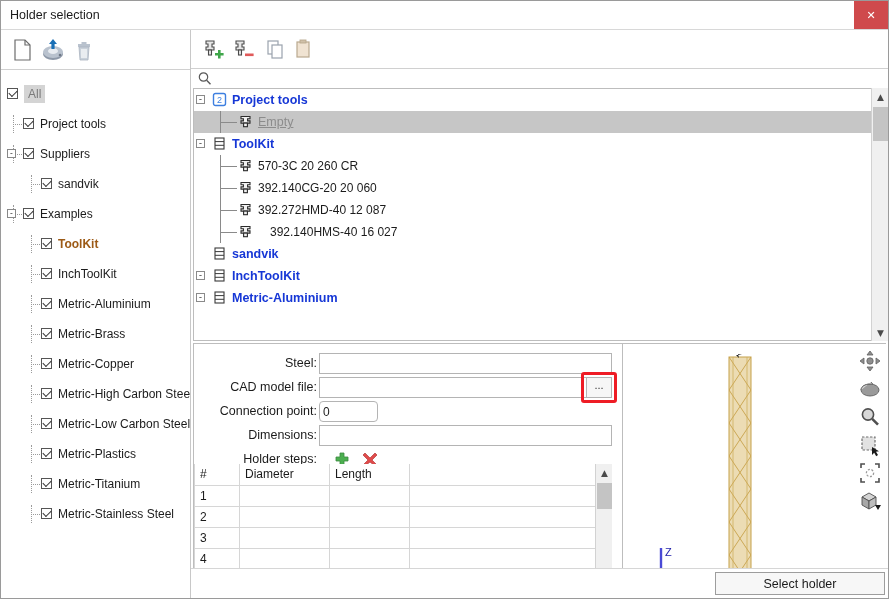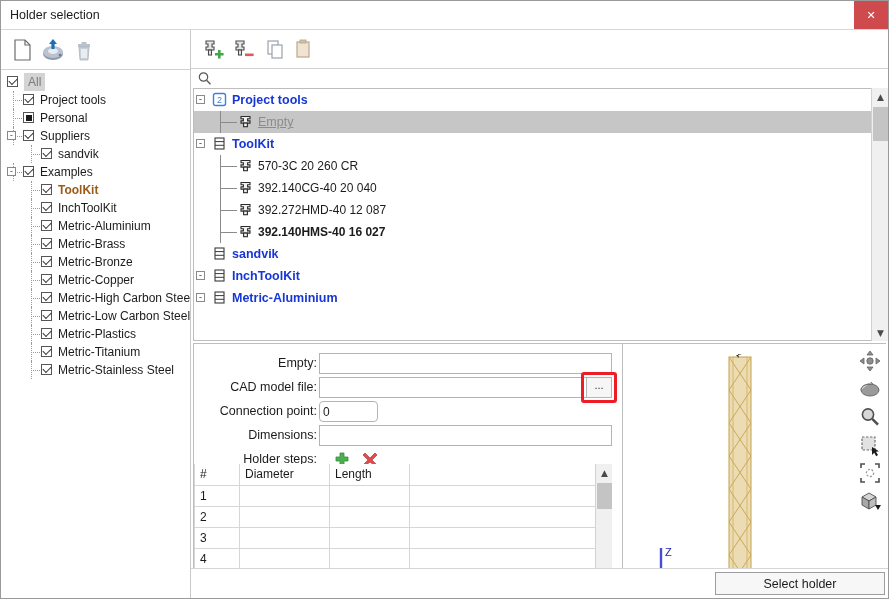--- a/index.html
+++ b/index.html
@@ -55,21 +55,21 @@
   }
   .ltool svg { display: block; }
 
   #tree-left {
     position: absolute; left: 0; top: 41px; width: 189px; height: 527px;
     overflow: hidden;
     padding-top: 2px;
   }
   .lrow {
     position: relative; height: 18px; line-height: 18px;
-    white-space: nowrap; font-size: 12px; cursor: pointer;
+    white-space: nowrap; font-size: 12px; cursor: pointer; margin-top: 12px;
   }
   .lrow .lbl { position: absolute; }
   .cb {
     position: absolute; top: 3px; width: 11px; height: 11px;
     border: 1px solid #555; background: #fff;
   }
   .cb.checked::after {
     content: ""; position: absolute; left: 1px; top: 1px;
     width: 7px; height: 4px;
     border-left: 1.6px solid #333; border-bottom: 1.6px solid #333;
@@ -284,26 +284,20 @@
         </div>
         <div class="lrow">
           <div class="dotline" style="left: 12px; top: 0px; height: 18px;"></div>
           <div class="dashh" style="left: 12px; top: 9px; width: 9px;"></div>
           <div class="cb checked" style="left: 22px;"></div>
           <span class="lbl" style="left: 39px;">Project tools</span>
         </div>
         <div class="lrow">
           <div class="dotline" style="left: 12px; top: 0px; height: 18px;"></div>
           <div class="dashh" style="left: 12px; top: 9px; width: 9px;"></div>
-          <div class="cb partial" style="left: 22px;"></div>
-          <span class="lbl" style="left: 39px;">Personal</span>
-        </div>
-        <div class="lrow">
-          <div class="dotline" style="left: 12px; top: 0px; height: 18px;"></div>
-          <div class="dashh" style="left: 12px; top: 9px; width: 9px;"></div>
           <div class="exp" style="left: 6px;">-</div>
           <div class="cb checked" style="left: 22px;"></div>
           <span class="lbl" style="left: 39px;">Suppliers</span>
         </div>
         <div class="lrow">
           <div class="dotline" style="left: 30px; top: 0px; height: 18px;"></div>
           <div class="dashh" style="left: 30px; top: 9px; width: 9px;"></div>
           <div class="cb checked" style="left: 40px;"></div>
           <span class="lbl" style="left: 57px;">sandvik</span>
         </div>
@@ -330,26 +324,20 @@
           <div class="dotline" style="left: 30px; top: 0px; height: 18px;"></div>
           <div class="dashh" style="left: 30px; top: 9px; width: 9px;"></div>
           <div class="cb checked" style="left: 40px;"></div>
           <span class="lbl" style="left: 57px;">Metric-Aluminium</span>
         </div>
         <div class="lrow">
           <div class="dotline" style="left: 30px; top: 0px; height: 18px;"></div>
           <div class="dashh" style="left: 30px; top: 9px; width: 9px;"></div>
           <div class="cb checked" style="left: 40px;"></div>
           <span class="lbl" style="left: 57px;">Metric-Brass</span>
-        </div>
-        <div class="lrow">
-          <div class="dotline" style="left: 30px; top: 0px; height: 18px;"></div>
-          <div class="dashh" style="left: 30px; top: 9px; width: 9px;"></div>
-          <div class="cb checked" style="left: 40px;"></div>
-          <span class="lbl" style="left: 57px;">Metric-Bronze</span>
         </div>
         <div class="lrow">
           <div class="dotline" style="left: 30px; top: 0px; height: 18px;"></div>
           <div class="dashh" style="left: 30px; top: 9px; width: 9px;"></div>
           <div class="cb checked" style="left: 40px;"></div>
           <span class="lbl" style="left: 57px;">Metric-Copper</span>
         </div>
         <div class="lrow">
           <div class="dotline" style="left: 30px; top: 0px; height: 18px;"></div>
           <div class="dashh" style="left: 30px; top: 9px; width: 9px;"></div>
@@ -468,21 +456,21 @@
         </div>
         <div class="trow">
           <div class="tvline" style="left: 26px; top: 0px; height: 22px;"></div>
           <div class="thline" style="left: 26px; top: 11px; width: 17px;"></div>
           <span style="position: absolute; left: 44px; top: 3px; width: 15px; height: 15px;"><svg width="15" height="15" viewBox="0 0 15 15">
               <g stroke="#2a2a2a" stroke-width="1.1" fill="#f2f2f2">
                 <path d="M3 2.5 h9 v2.2 h-2.4 v2.2 h2.4 v2.2 h-9 v-2.2 h2.4 v-2.2 h-2.4 z"></path>
                 <rect x="5.6" y="9.1" width="3.8" height="3.6"></rect>
               </g>
             </svg></span>
-          <span class="tlbl t-item" style="left: 64px;">392.140CG-40 20 040</span>
+          <span class="tlbl t-item" style="left: 64px;">392.140CG-20 20 060</span>
         </div>
         <div class="trow">
           <div class="tvline" style="left: 26px; top: 0px; height: 22px;"></div>
           <div class="thline" style="left: 26px; top: 11px; width: 17px;"></div>
           <span style="position: absolute; left: 44px; top: 3px; width: 15px; height: 15px;"><svg width="15" height="15" viewBox="0 0 15 15">
               <g stroke="#2a2a2a" stroke-width="1.1" fill="#f2f2f2">
                 <path d="M3 2.5 h9 v2.2 h-2.4 v2.2 h2.4 v2.2 h-9 v-2.2 h2.4 v-2.2 h-2.4 z"></path>
                 <rect x="5.6" y="9.1" width="3.8" height="3.6"></rect>
               </g>
             </svg></span>
@@ -490,21 +478,21 @@
         </div>
         <div class="trow">
           <div class="tvline" style="left: 26px; top: 0px; height: 22px;"></div>
           <div class="thline" style="left: 26px; top: 11px; width: 17px;"></div>
           <span style="position: absolute; left: 44px; top: 3px; width: 15px; height: 15px;"><svg width="15" height="15" viewBox="0 0 15 15">
               <g stroke="#2a2a2a" stroke-width="1.1" fill="#f2f2f2">
                 <path d="M3 2.5 h9 v2.2 h-2.4 v2.2 h2.4 v2.2 h-9 v-2.2 h2.4 v-2.2 h-2.4 z"></path>
                 <rect x="5.6" y="9.1" width="3.8" height="3.6"></rect>
               </g>
             </svg></span>
-          <span class="tlbl t-item" style="left: 64px; font-weight: bold;">392.140HMS-40 16 027</span>
+          <span class="tlbl t-item" style="left: 76px;">392.140HMS-40 16 027</span>
         </div>
         <div class="trow">
           <span style="position: absolute; left: 18px; top: 3px; width: 15px; height: 15px;"><svg width="15" height="15" viewBox="0 0 15 15">
               <rect x="3" y="2" width="9" height="11" fill="#ffffff" stroke="#3a3a3a" stroke-width="1.1"></rect>
               <path d="M3 5.6 h9 M3 9.3 h9" stroke="#3a3a3a" stroke-width="1"></path>
             </svg></span>
           <span class="tlbl t-group" style="left: 38px;">sandvik</span>
         </div>
         <div class="trow">
           <div class="texp" style="left: 2px;">-</div>
@@ -526,21 +514,21 @@
 
     <div class="vscroll" style="left:680px; top:58px; height:253px;">
       <div class="arrow up">▲</div>
       <div class="thumb" style="top:19px; height:34px;"></div>
       <div class="arrow down">▼</div>
     </div>
 
     <div id="form-area">
 
       <div class="frow" style="left:0; top:9px; width:428px;">
-        <div class="flabel" style="left:10px; width:113px;">Empty:</div>
+        <div class="flabel" style="left:10px; width:113px;">Steel:</div>
         <input class="finput" style="left: 125px; width: 293px;" value="">
       </div>
 
       <div class="frow" style="left:0; top:33px; width:428px;">
         <div class="flabel" style="left:10px; width:113px;">CAD model file:</div>
         <input class="finput" style="left: 125px; width: 293px;" value="">
         <div id="browse-btn" style="left:392px; top:0;">...</div>
         <div id="browse-highlight" style="left:387px; top:-5px; width:36px; height:31px;"></div>
       </div>
 

